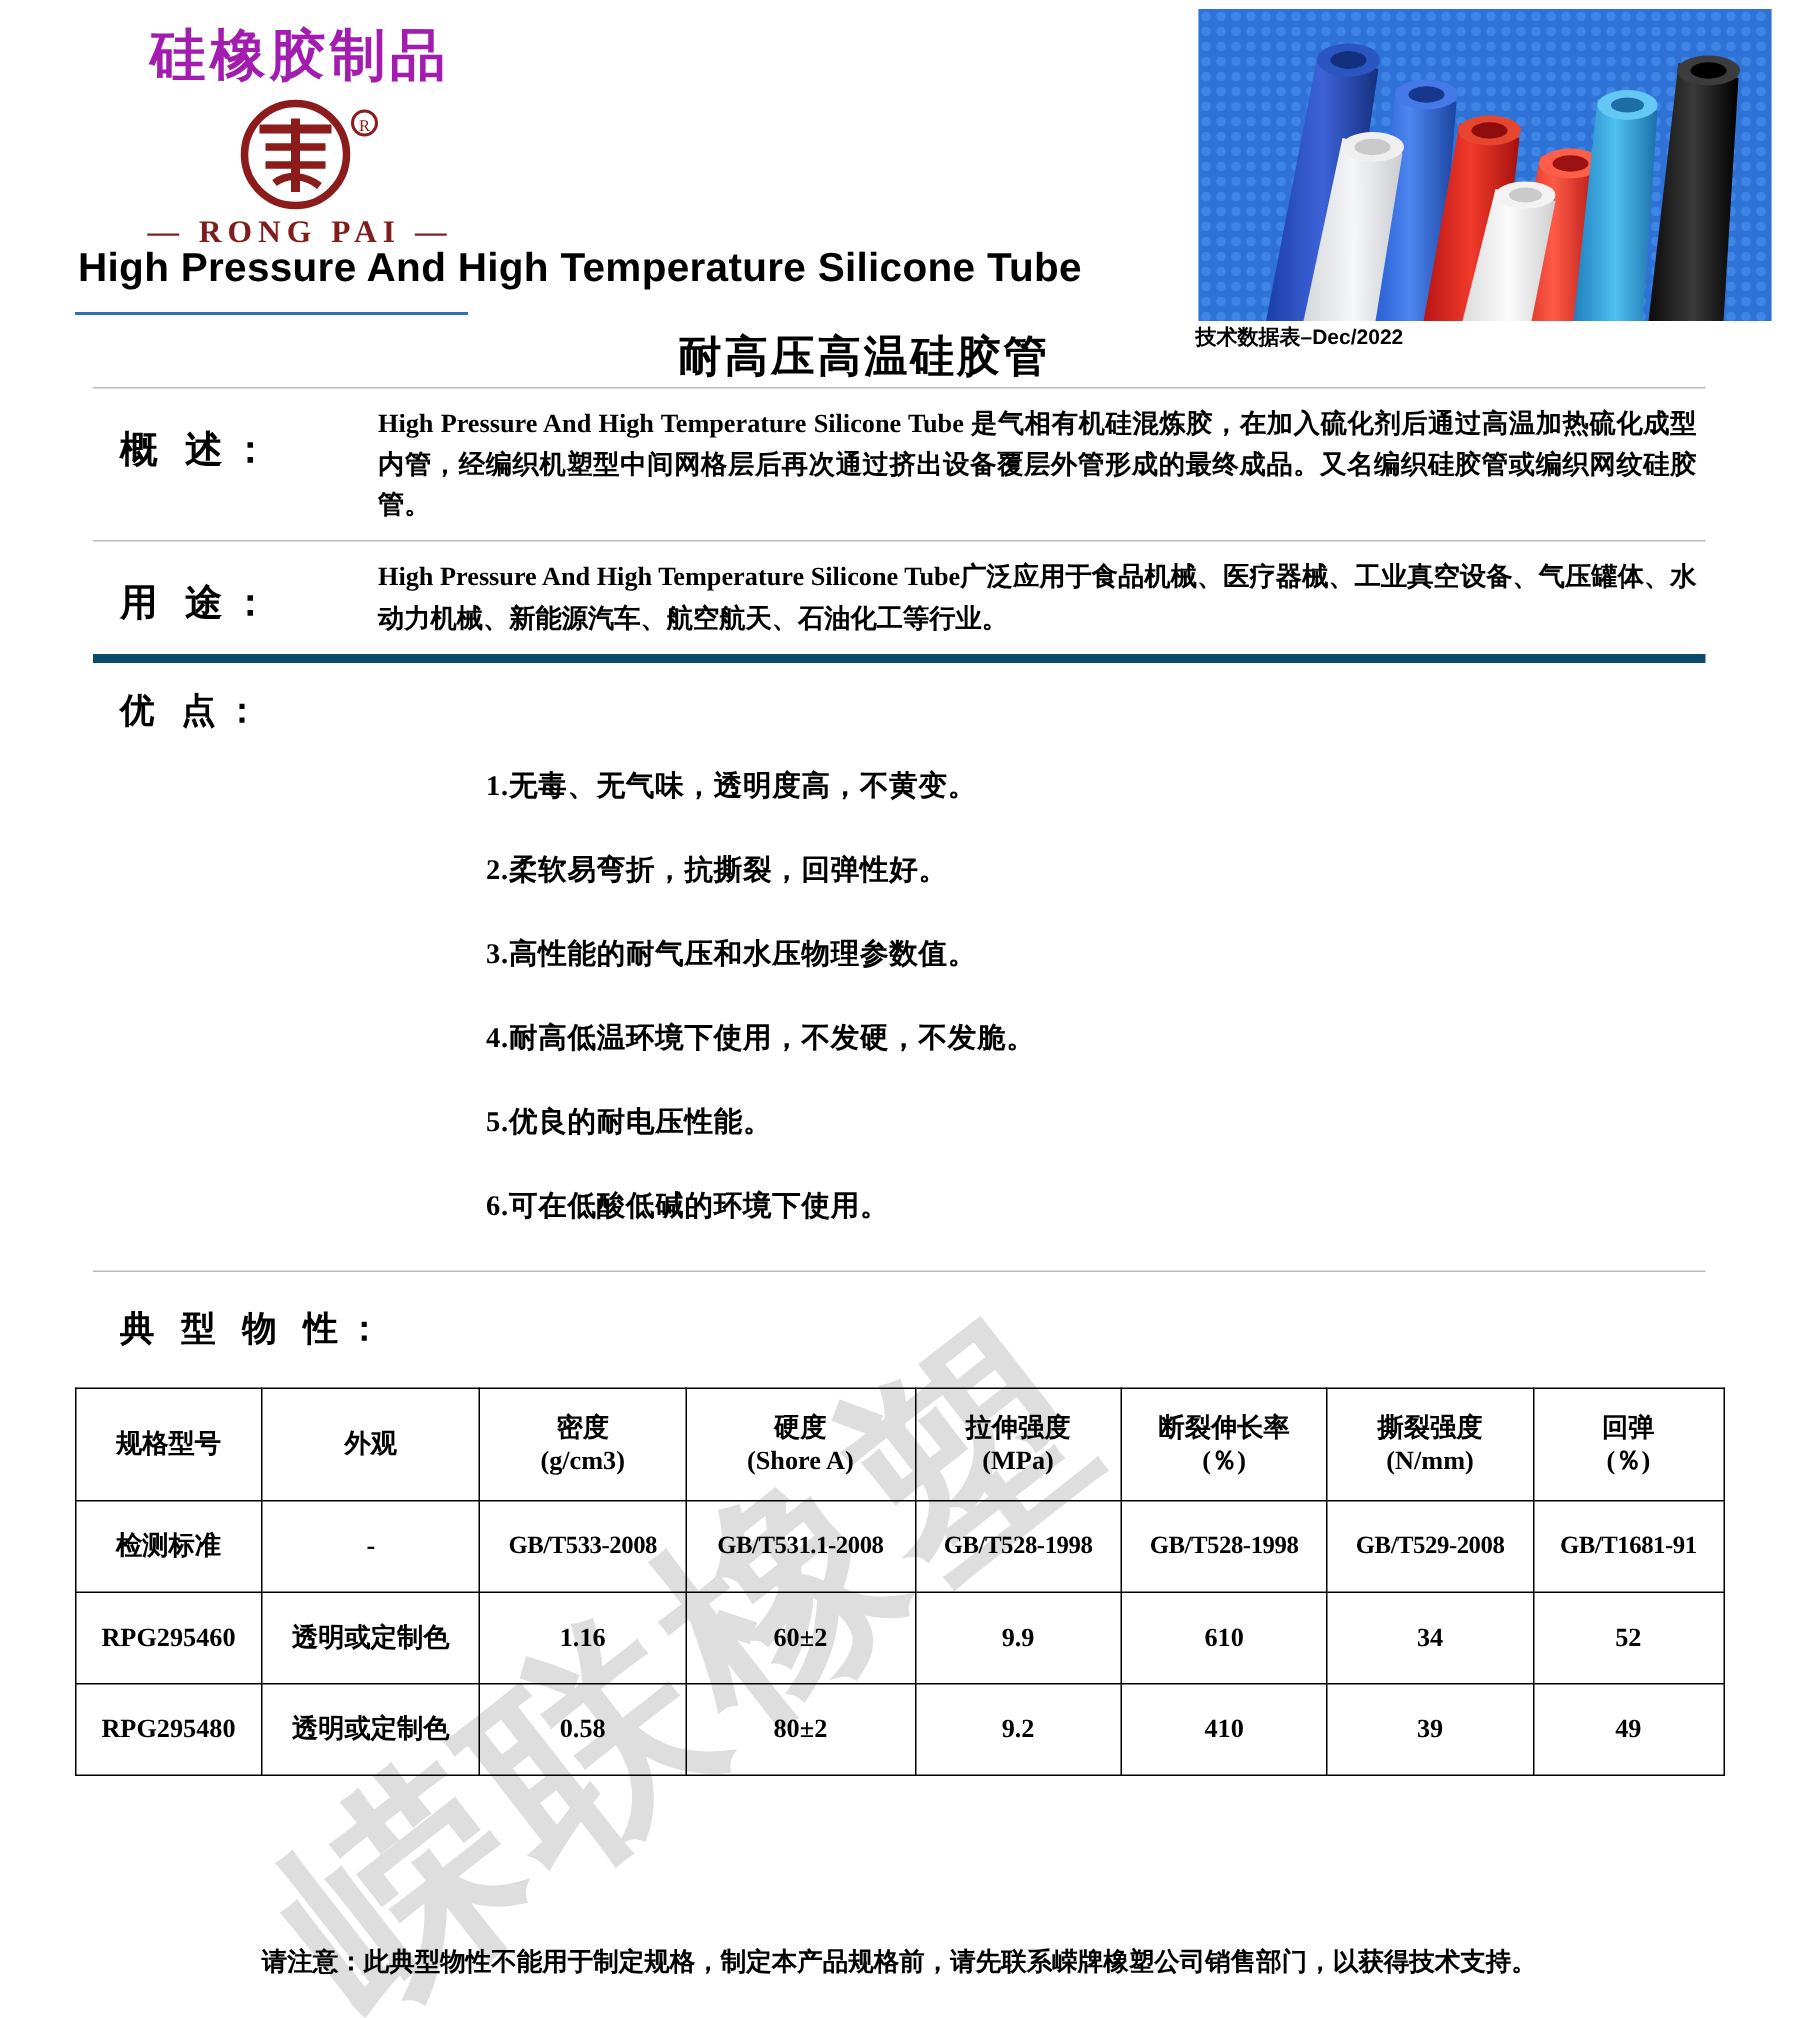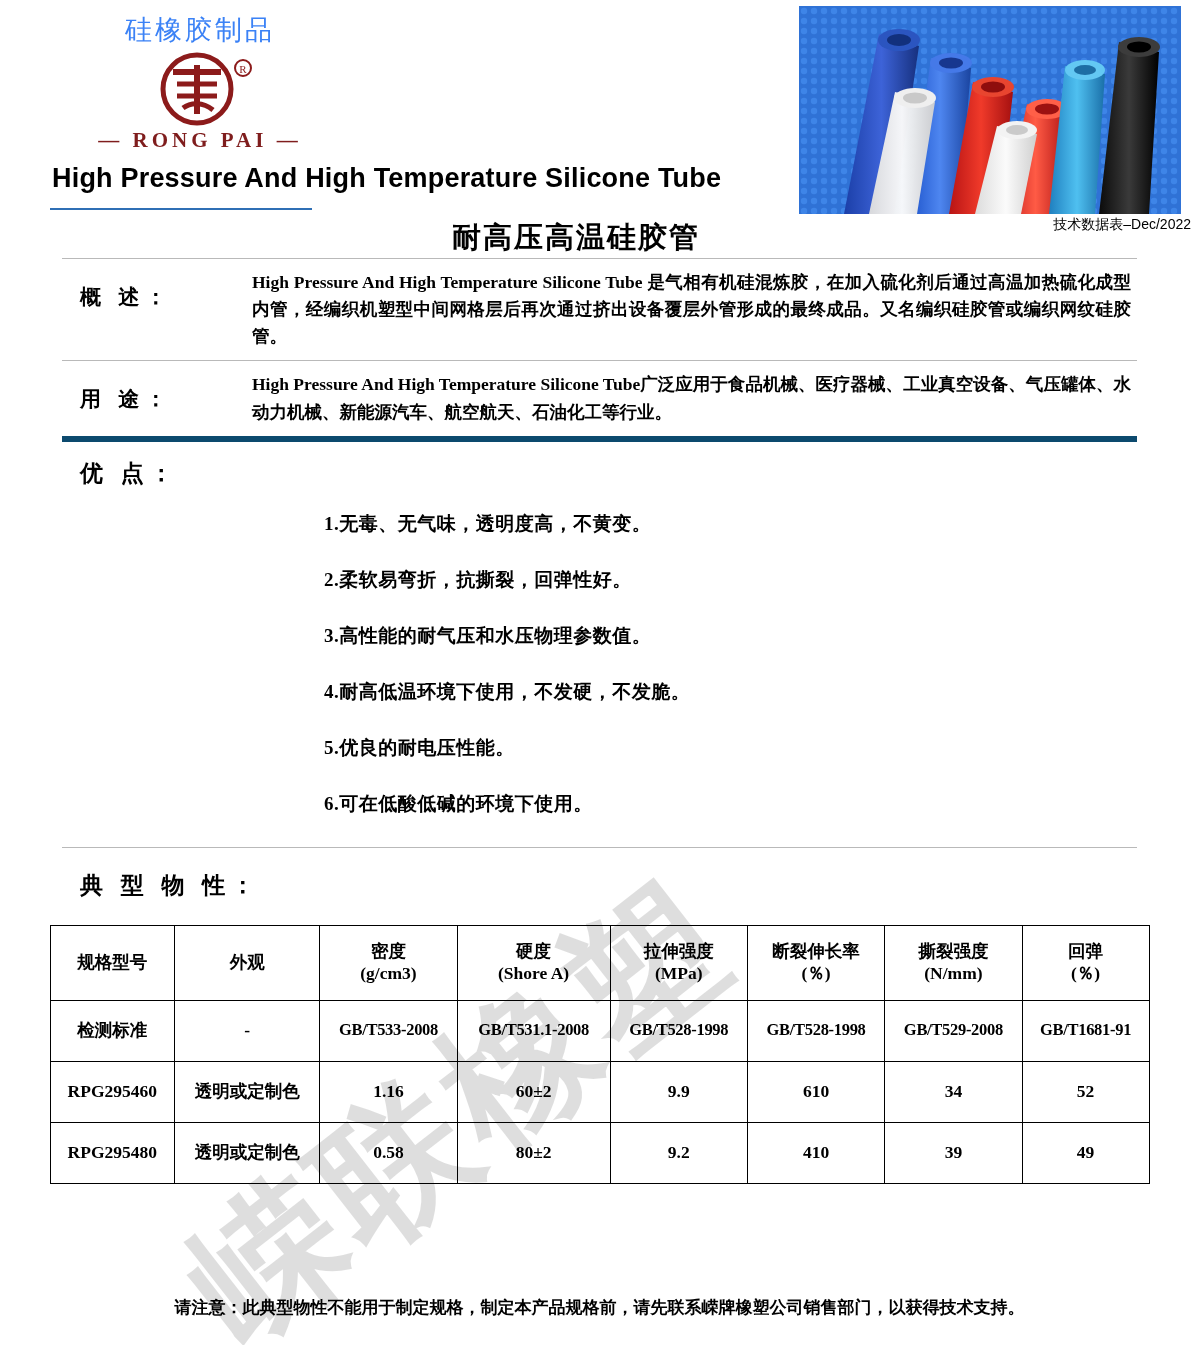--- a/index.html
+++ b/index.html
@@ -54,24 +54,24 @@
 
   .logo-block {
     position: absolute;
     left: 60px;
     top: 12px;
     width: 280px;
     text-align: center;
   }
   .logo-cn {
     font-family: "Liberation Serif", serif;
-    font-weight: 400;
-    font-size: 27px;
+    font-weight: 700;
+    font-size: 37px;
     letter-spacing: 3px;
-    color: #3b82f6;
+    color: #a21caf;
   }
   .logo-mark {
     margin-top: 4px;
     position: relative;
     height: 74px;
   }
   .logo-mark svg { display: block; margin: 0 auto; }
   .logo-en {
     font-family: "Liberation Serif", serif;
     font-weight: 700;
@@ -113,43 +113,43 @@
     right: 18px;
     top: 6px;
     width: 382px;
     height: 208px;
     overflow: hidden;
     background: #2f6fd0;
   }
   .photo svg { display:block; }
   .photo-caption {
     position: absolute;
-    right: 8px;
+    right: 20px;
     top: 216px;
     width: 382px;
-    text-align: right;
+    text-align: left;
     font-size: 14px;
-    font-weight: 400;
+    font-weight: 700;
     font-family: "Liberation Sans", sans-serif;
   }
 
   
   .sec {
     position: relative;
     margin: 0 62px;
     border-top: 1px solid #b9b9b9;
     padding: 10px 0 10px 0;
     display: flex;
   }
   .sec-label {
     width: 190px;
     flex: none;
     font-family: "Liberation Serif", serif;
     font-weight: 700;
-    font-size: 21px;
+    font-size: 25px;
     letter-spacing: 6px;
     padding-left: 18px;
     box-sizing: border-box;
     padding-top: 14px;
   }
   .sec-body {
     flex: 1;
     font-family: "Liberation Serif", serif;
     font-size: 17.5px;
     line-height: 1.55;

